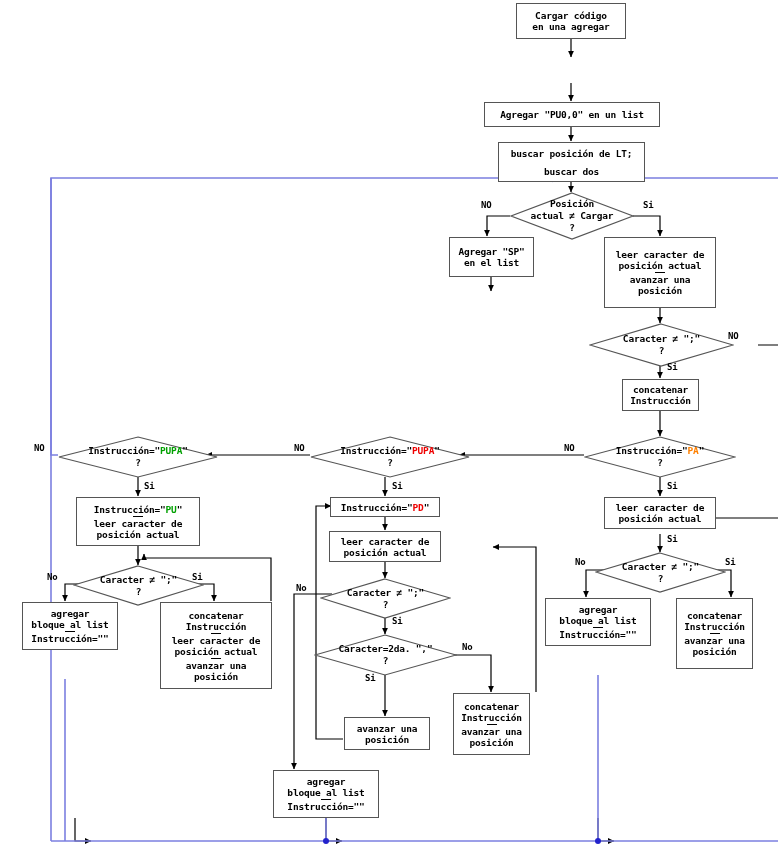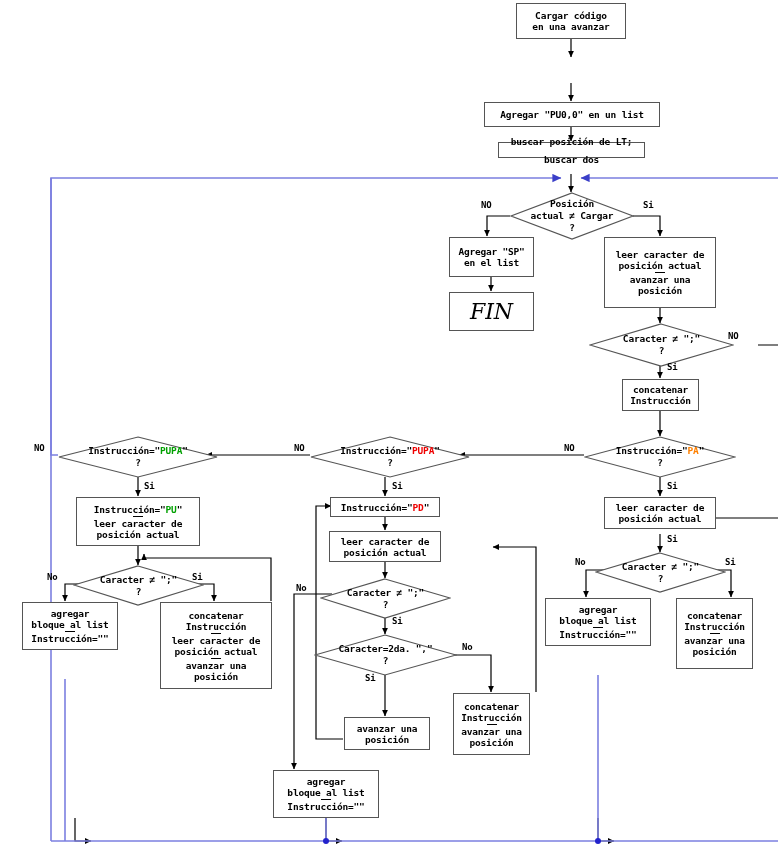--- a/index.html
+++ b/index.html
@@ -136,29 +136,29 @@
       <path d="M38,178 L38,841"></path>
     </g>
     <g fill="#2222cc">
       <circle cx="313" cy="841" r="3"></circle>
       <circle cx="585" cy="841" r="3"></circle>
     </g>
   </svg>
 
   <div class="node box" style="left:503px;top:3px;width:110px;height:36px;">
     <span class="ln">Cargar código</span>
-    <span class="ln">en una avanzar</span>
+    <span class="ln">en una agregar</span>
   </div>
 
 
   <div class="node box" style="left:471px;top:102px;width:176px;height:25px;">
     <span class="ln">Agregar "PU0,0" en un list</span>
   </div>
 
-  <div class="node box" style="left:485px;top:142px;width:147px;height:16px;gap:7px;">
+  <div class="node box" style="left:485px;top:142px;width:147px;height:40px;gap:7px;">
     <span class="ln">buscar posición de LT;</span>
     <span class="ln">buscar dos</span>
   </div>
 
   <div class="diamond" style="left:497px;top:192px;width:124px;height:48px;">
     <svg width="124" height="48" viewBox="0 0 124 48">
         <polygon points="62,1 123,24 62,47 1,24" fill="#fff" stroke="#555" stroke-width="1.2"></polygon>
       </svg>
     <div class="dtxt">
       <span>Posición</span>
@@ -167,23 +167,20 @@
     </div>
   </div>
   <div class="lbl" style="left:468px;top:200px;">NO</div>
   <div class="lbl" style="left:630px;top:200px;">Si</div>
 
   <div class="node box" style="left:436px;top:237px;width:85px;height:40px;">
     <span class="ln">Agregar "SP"</span>
     <span class="ln">en el list</span>
   </div>
 
-  <div class="node box" style="left:436px;top:292px;width:85px;height:39px;">
-    <span class="fin">FIN</span>
-  </div>
 
   <div class="node box" style="left:591px;top:237px;width:112px;height:71px;">
     <span class="ln">leer caracter de</span>
     <span class="ln">posición actual</span>
     <span class="sep"></span>
     <span class="ln">avanzar una</span>
     <span class="ln">posición</span>
   </div>
 
   <div class="diamond" style="left:576px;top:323px;width:145px;height:44px;">

